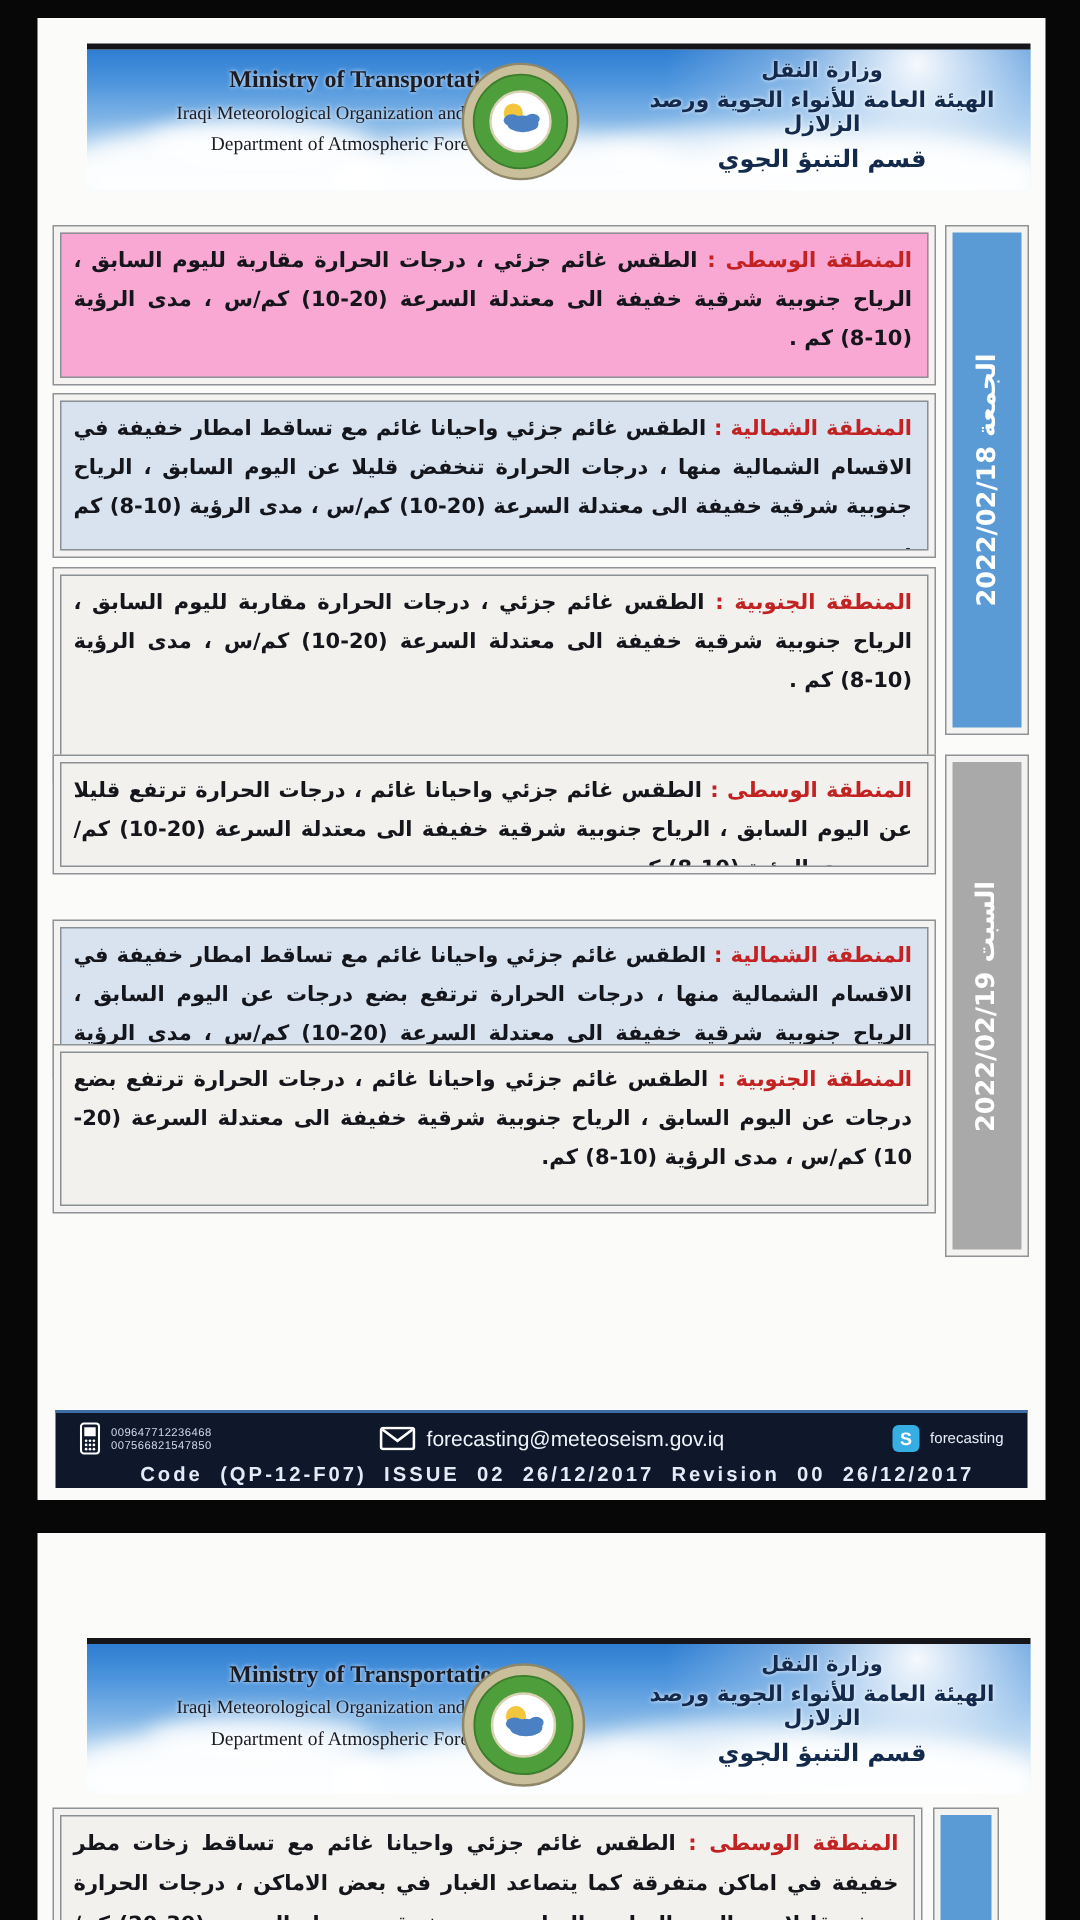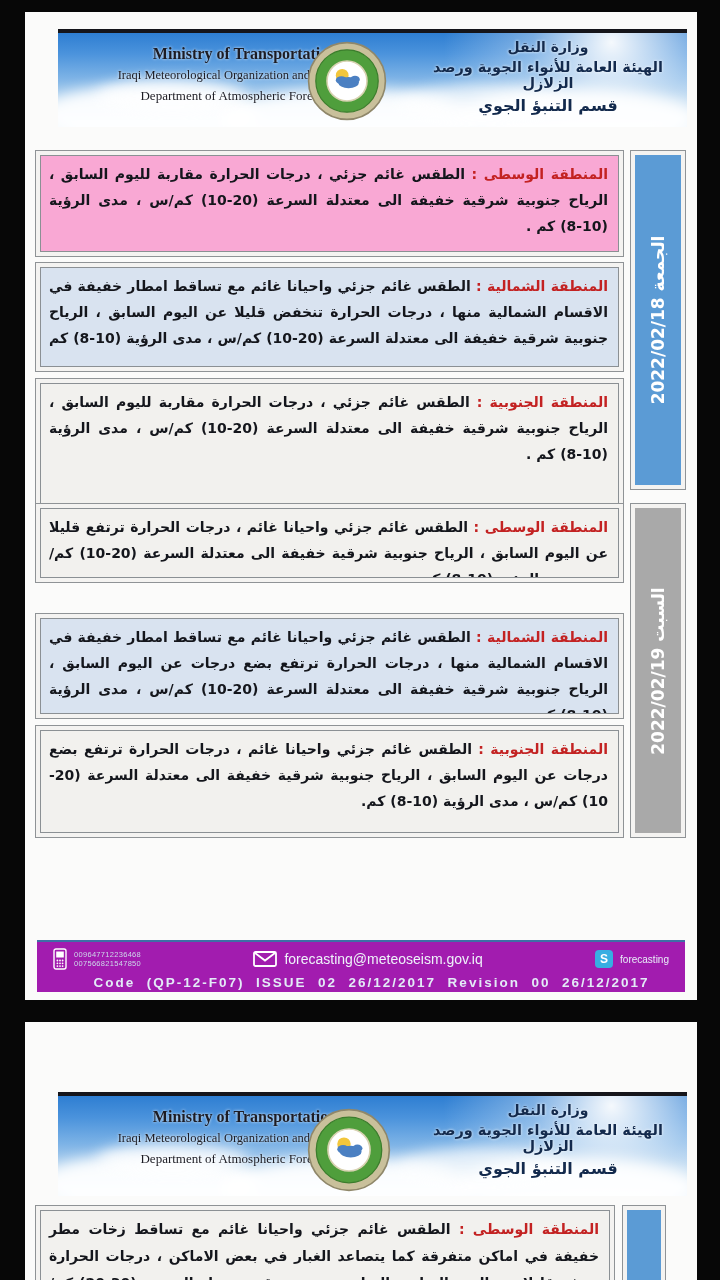--- a/index.html
+++ b/index.html
@@ -77,21 +77,21 @@
     width:100%;height:100%;display:flex;align-items:center;justify-content:center;overflow:visible;
   }
   .datebar-label{
     transform:rotate(-90deg);white-space:nowrap;direction:rtl;
     color:#ffffff;font-weight:bold;font-size:17px;letter-spacing:.5px;
   }
 
   
   .footer{
     position:absolute;left:12px;top:928px;width:648px;height:52px;
-    background:#a21caf;border-top:2px solid #3f6ea6;box-sizing:border-box;
+    background:#0f172a;border-top:2px solid #3f6ea6;box-sizing:border-box;
     color:#fff;font-family:"Liberation Sans", sans-serif;
   }
   .footer-top{display:flex;align-items:center;height:32px;padding:2px 16px 0 16px;box-sizing:border-box;}
   .contact{display:flex;align-items:center;gap:7px;}
   .phones{display:flex;flex-direction:column;justify-content:center;}
   .phone-num{font-size:7.5px;line-height:9px;color:#cdd9ea;letter-spacing:.3px;}
   .email-text{font-size:14px;color:#eef3fa;}
   .skype-badge{
     width:18px;height:18px;border-radius:4px;background:#37aee2;
     display:flex;align-items:center;justify-content:center;
@@ -160,21 +160,21 @@
   <div class="fbox" style="top:491px;height:80px;">
     <div class="fbox-inner" style="background: rgb(242, 241, 238);">
       <p class="ftext"><span class="region">المنطقة الوسطى :</span> <span>الطقس غائم جزئي واحيانا غائم ، درجات الحرارة ترتفع قليلا عن اليوم السابق ، الرياح جنوبية شرقية خفيفة الى معتدلة السرعة (20-10) كم/س ، مدى الرؤية (10-8) كم .</span></p>
     </div>
   </div>
   <div class="fbox" style="top:601px;height:106px;">
     <div class="fbox-inner" style="background: rgb(217, 227, 240);">
       <p class="ftext"><span class="region">المنطقة الشمالية :</span> <span>الطقس غائم جزئي واحيانا غائم مع تساقط امطار خفيفة في الاقسام الشمالية منها ، درجات الحرارة ترتفع بضع درجات عن اليوم السابق  ، الرياح جنوبية شرقية  خفيفة الى معتدلة السرعة (20-10) كم/س ، مدى الرؤية  (10-8) كم .</span></p>
     </div>
   </div>
-  <div class="fbox" style="top:713px;height:113px;">
+  <div class="fbox" style="top:684px;height:113px;">
     <div class="fbox-inner" style="background: rgb(242, 241, 238);">
       <p class="ftext"><span class="region">المنطقة الجنوبية :</span> <span>الطقس غائم جزئي واحيانا غائم ، درجات الحرارة ترتفع بضع درجات عن اليوم السابق  ، الرياح جنوبية شرقية خفيفة الى معتدلة السرعة (20-10) كم/س ، مدى الرؤية (10-8) كم.</span></p>
     </div>
   </div>
   <div class="datebar" style="left:605px;top:491px;width:56px;height:335px;">
     <div class="datebar-inner" style="background: rgb(169, 169, 169);">
       <div class="datebar-label">السبت 2022/02/19</div>
     </div>
   </div>
 

